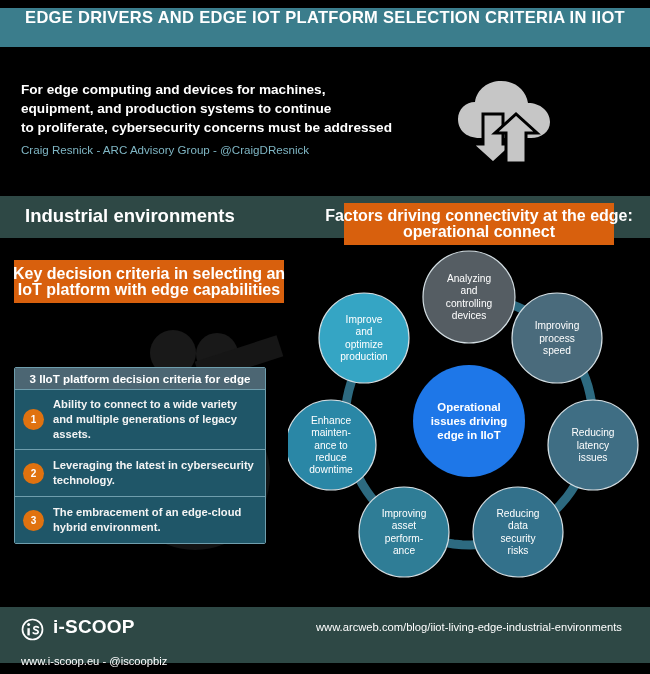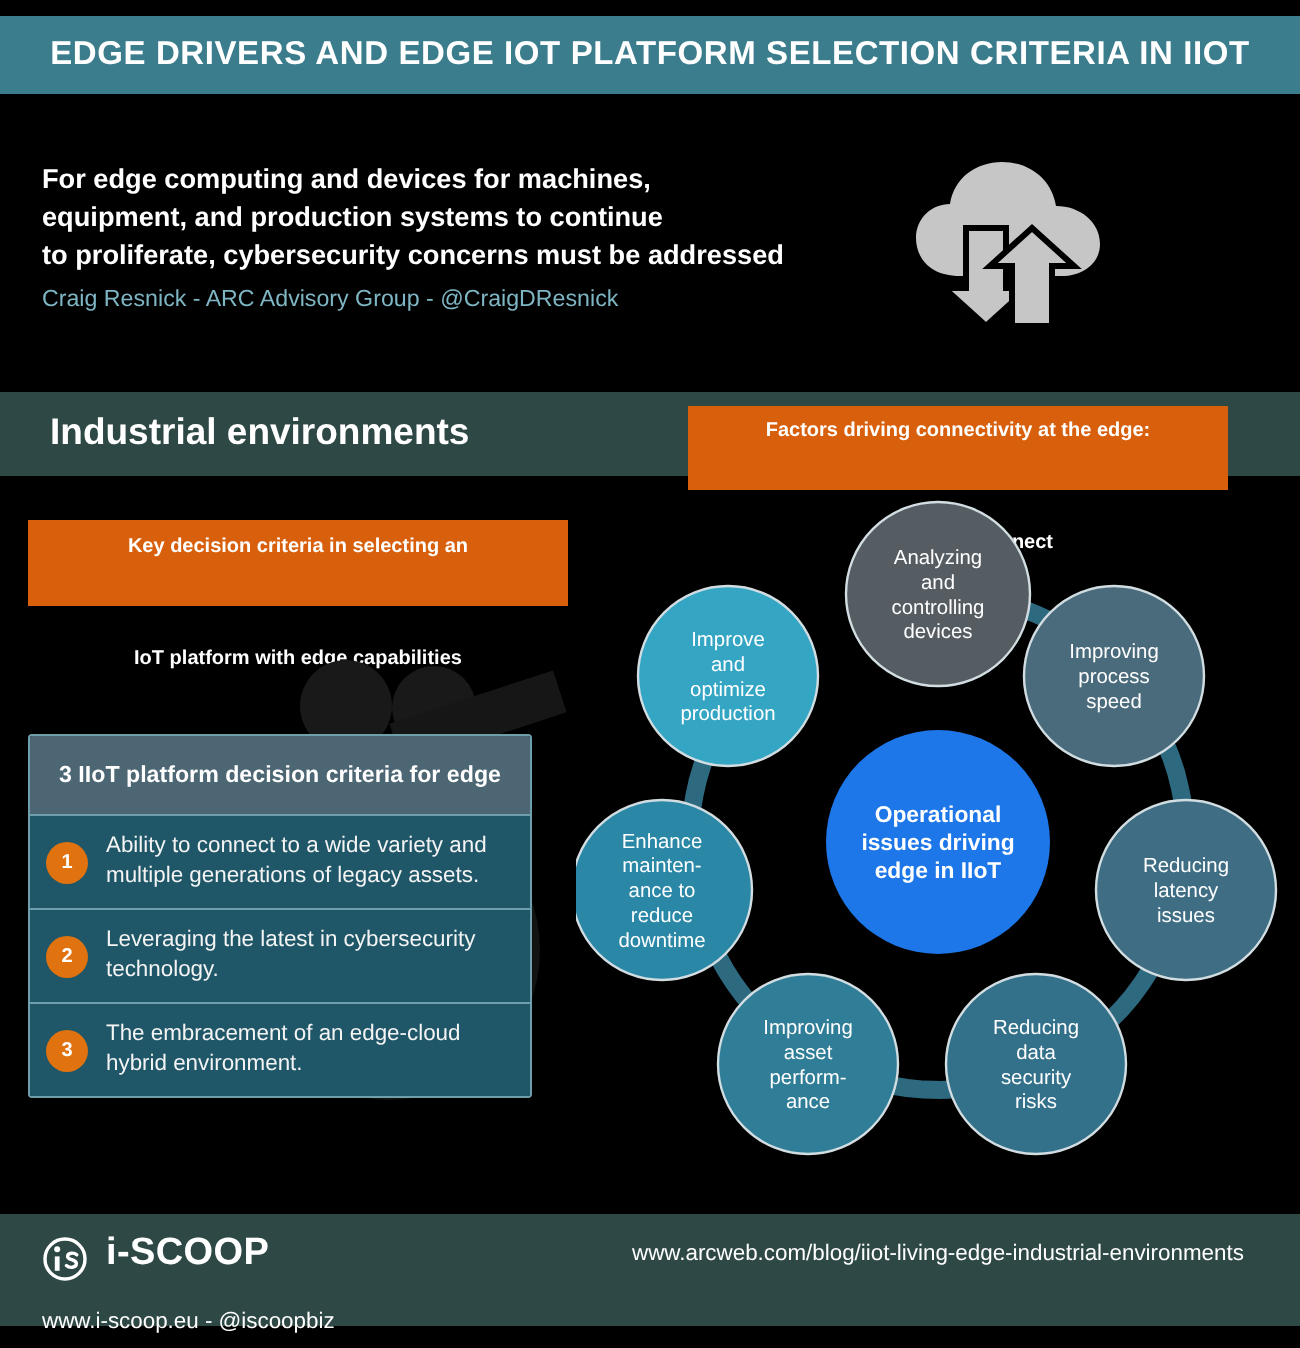--- a/index.html
+++ b/index.html
@@ -8,21 +8,21 @@
     background:#000;
     font-family:"Liberation Sans", sans-serif;
     overflow:hidden;
   }
   #page { position:relative; width:650px; height:674px; background:#000; overflow:hidden; }
 
   
   .titlebar {
     position:absolute; left:0; top:8px; width:650px; height:39px;
     background:#3b7d8c;
-    display:flex; align-items:center; justify-content:center;
+    display:flex; align-items:flex-start; justify-content:center;
   }
   .titlebar .t {
     color:#ffffff; font-size:16.5px; font-weight:bold;
     letter-spacing:.3px; text-align:center; white-space:nowrap;
   }
 
   
   .intro { position:absolute; left:21px; top:80px; width:400px; }
   .intro .line {
     color:#ffffff; font-size:13.6px; font-weight:bold; line-height:19px;
@@ -46,63 +46,62 @@
     color:#ffffff; font-size:18.5px; font-weight:bold;
   }
 
   
   .orangebox {
     position:absolute; background:#d8600d;
     display:flex; flex-direction:column; align-items:center; justify-content:center;
     text-align:center;
   }
   .orangebox .ol {
-    color:#ffffff; font-size:10px; font-weight:bold; line-height:16px;
+    color:#ffffff; font-size:16px; font-weight:bold; line-height:16px;
     white-space:nowrap;
-    margin-top:40px;
   }
   #factors-box { left:344px; top:203px; width:270px; height:42px; }
   #criteria-box { left:14px; top:260px; width:270px; height:43px; }
 
   
   .tweeturl {
     position:absolute; left:8px; top:325px;
     color:#f2f2f2; font-size:11.4px; white-space:nowrap;
   }
 
   
   .wm { position:absolute; background:#191919; border-radius:50%; }
   .wmbar { position:absolute; background:#161616; }
 
   
   .card {
     position:absolute; left:14px; top:367px; width:252px;
     border:1px solid #6f9ead; border-radius:2px; overflow:hidden;
   }
   .card-head {
-    background:#4c6673; height:39px;
+    background:#4c6673; height:21px;
     display:flex; align-items:center; justify-content:center;
   }
   .card-head .h {
     color:#ffffff; font-size:11.6px; font-weight:bold; text-align:center;
   }
   .card-row {
     background:#1f5668; min-height:47px;
     border-top:1px solid #6f9ead;
     display:flex; align-items:center; padding:7px 10px 7px 8px;
   }
   .num {
     flex:0 0 auto; width:21px; height:21px; border-radius:50%;
     background:#e0720f;
     display:flex; align-items:center; justify-content:center;
     color:#ffffff; font-size:10px; font-weight:bold;
     margin-right:9px;
   }
   .card-row .txt {
-    color:#f4f4f4; font-size:11.2px; line-height:15px;
+    color:#f4f4f4; font-size:11.2px; line-height:15px;font-weight:bold;
   }
 
   
   #cycle { position:absolute; left:288px; top:240px; width:362px; height:362px; }
   #cycle svg { display:block; }
   .node-text {
     fill:#ffffff; font-family:"Liberation Sans", sans-serif;
     font-size:10.2px; text-anchor:middle;
   }
   .center-text {

